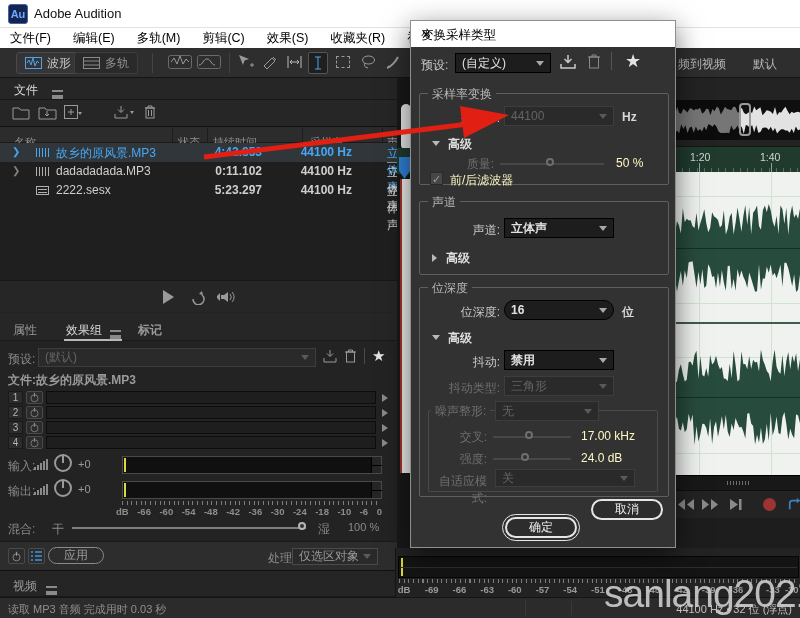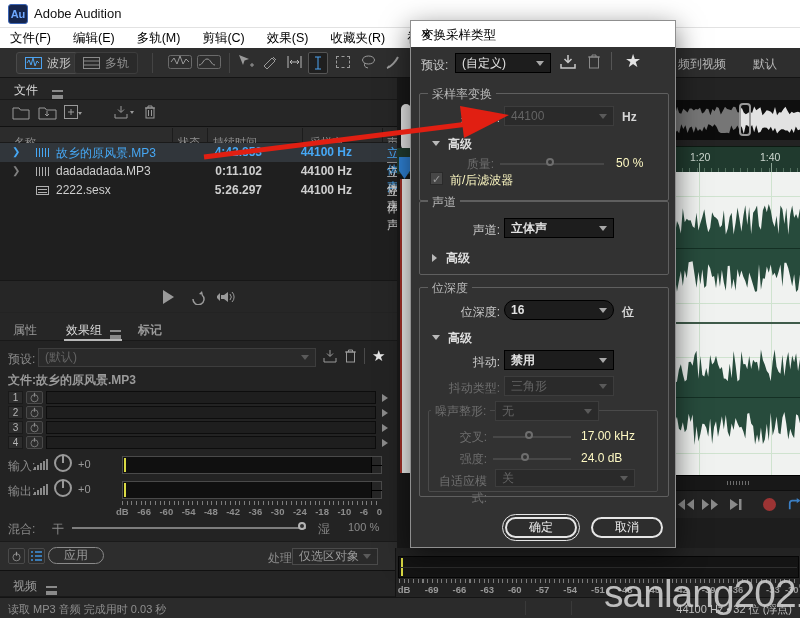--- a/index.html
+++ b/index.html
@@ -266,21 +266,21 @@
     <span style="position:absolute;left:12px;top:3px;color:#808080;font-size:10px;">❯</span>
     <span class="wicon" style="left:36px;color:#b0b0b0;"></span>
     <span style="position:absolute;left:56px;top:2px;">dadadadada.MP3</span>
     <span class="dur" style="left:192px;top:2px;width:70px;">0:11.102</span>
     <span class="rate" style="left:282px;top:2px;width:70px;">44100 Hz</span>
     <span style="position:absolute;left:387px;top:2px;width:10px;overflow:hidden;">立体声</span>
   </div>
   <div class="frow" style="top:181px;">
     <span class="sicon" style="left:36px;color:#b0b0b0;"></span>
     <span style="position:absolute;left:56px;top:2px;">2222.sesx</span>
-    <span class="dur" style="left:192px;top:2px;width:70px;">5:26.297</span>
+    <span class="dur" style="left:192px;top:2px;width:70px;">5:23.297</span>
     <span class="rate" style="left:282px;top:2px;width:70px;">44100 Hz</span>
     <span style="position:absolute;left:387px;top:2px;width:10px;overflow:hidden;">立体声</span>
   </div>
 
   <div class="abs" style="left:0;top:280px;width:397px;height:32px;background:#262626;border-top:1px solid #171717;">
     <div class="abs" style="left:163px;top:9px;width:0;height:0;border-top:7px solid transparent;border-bottom:7px solid transparent;border-left:11px solid #9a9a9a;"></div>
     <div class="abs" style="left:190px;top:8px;">
       <svg width="17" height="16" viewBox="0 0 17 16">
           <path d="M3 10a5.5 5.5 0 109-4" fill="none" stroke="#9a9a9a" stroke-width="1.5"></path>
           <path d="M12 2l1 4-4-1z" fill="#9a9a9a"></path>
@@ -558,21 +558,21 @@
     </div>
     <div class="abs" style="left:176px;top:32px;">
       <svg width="14" height="17" viewBox="0 0 14 17">
           <path d="M1 4h12M5 4V2h4v2" stroke="#8a8a8a" fill="none"></path>
           <rect x="2.5" y="4" width="9" height="11" fill="none" stroke="#8a8a8a"></rect>
         </svg>
     </div>
     <div class="abs" style="left:200px;top:31px;width:1px;height:18px;background:#555;"></div>
     <span class="txt star" style="left:214px;top:29px;font-size:18px;">★</span>
 
-    <div class="fs" style="left:8px;top:72px;width:250px;height:108px;">
+    <div class="fs" style="left:8px;top:72px;width:250px;height:92px;">
       <span class="leg">采样率变换</span>
       <span class="lab" style="left:8px;top:16px;width:72px;">采样率:</span>
       <div class="sel dis" style="left:84px;top:12px;width:110px;justify-content:flex-start;">
         <span style="flex:1;text-align:left;">44100</span>
           <span class="chev"></span>
       </div>
       <span class="txt" style="left:202px;top:16px;font-size:12px;font-weight:bold;color:#d6d6d6;">Hz</span>
       <div class="advrow" style="left:12px;top:42px;"><span class="chevd"></span><span>高级</span></div>
       <span class="lab dim" style="left:20px;top:62px;width:54px;">质量:</span>
       <div class="slider dim" style="left:80px;top:69px;width:104px;">
@@ -633,21 +633,21 @@
         <div class="sel dis" style="left:66px;top:58px;width:140px;height:18px;">
           <span>关</span>
             <span class="chev"></span>
         </div>
       </div>
     </div>
 
     <div class="pillbtn def" style="left:94px;top:496px;width:72px;">
         <span>确定</span>
       </div>
-    <div class="pillbtn" style="left:180px;top:496px;width:72px;">
+    <div class="pillbtn" style="left:180px;top:478px;width:72px;">
         <span>取消</span>
       </div>
   </div>
 
   <svg class="abs arrowlayer" width="800" height="618">
     <line x1="204" y1="157" x2="468" y2="124" stroke="#e11f12" stroke-width="5"></line>
     <polygon points="509,115 460,106 464,138" fill="#e11f12"></polygon>
   </svg>
 
 </div>

